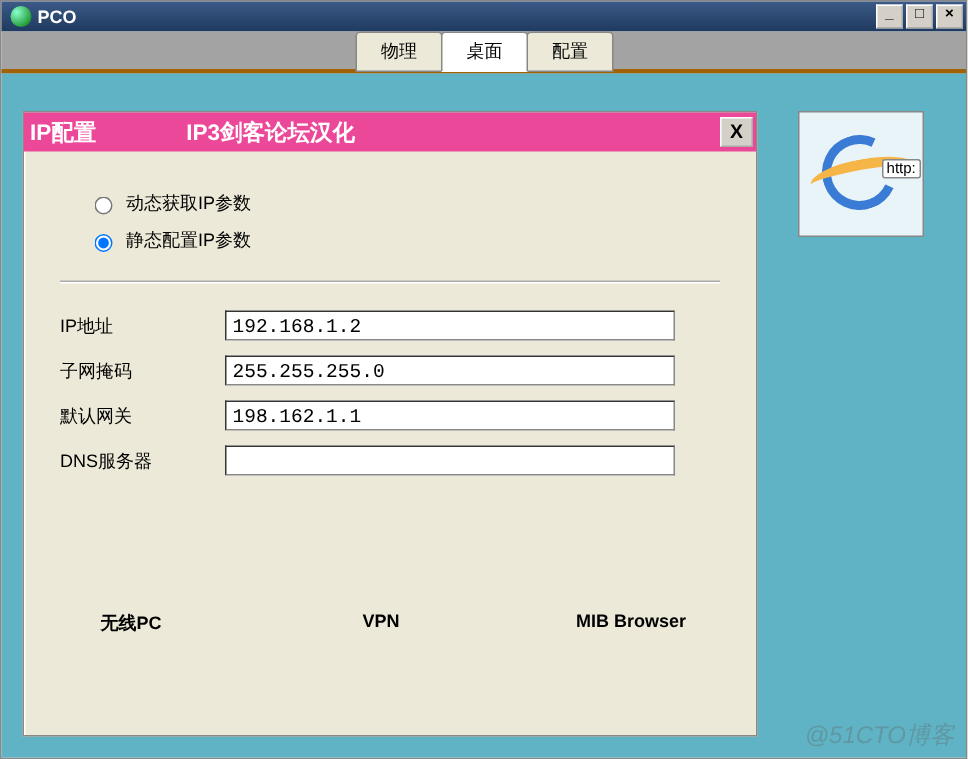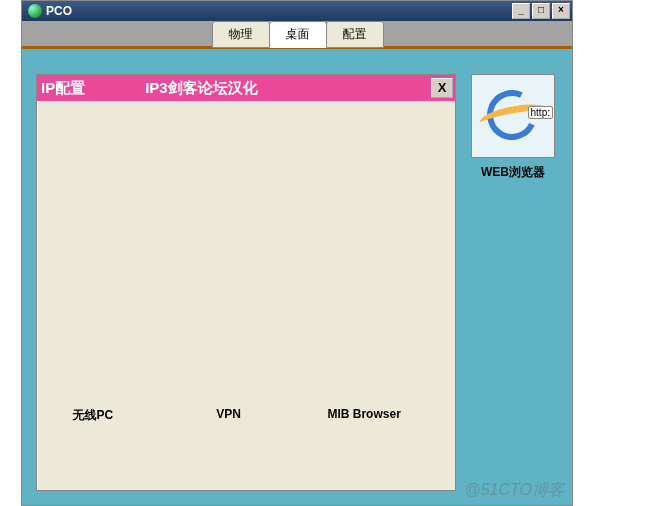--- a/index.html
+++ b/index.html
@@ -6,27 +6,26 @@
   body {
     margin: 0;
     font-family: Tahoma, "Microsoft YaHei", Arial, sans-serif;
     font-size: 12px;
     background: #fff;
     width: 645px;
     height: 506px;
     overflow: hidden;
   }
   .window {
-    width: 552px;
+    width: 645px;
     height: 506px;
     border: 1px solid #888;
     display: flex;
     flex-direction: column;
     position: relative;
-    margin-left: 21px;
   }
   .titlebar {
     background: linear-gradient(#3b5a86, #1f3a5f);
     color: #fff;
     height: 20px;
     display: flex;
     align-items: center;
     padding: 0 2px;
     font-weight: bold;
     font-size: 12px;
@@ -206,32 +205,60 @@
 
   <div class="workspace">
 
     <div class="dialog">
       <div class="dialog-title">
         <span class="t1">IP配置</span>
         <span class="t2">IP3剑客论坛汉化</span>
         <span class="spacer"></span>
         <div class="dialog-close">X</div>
       </div>
+      <div class="dialog-body">
+        <div class="radio-row">
+          <input type="radio" name="ipmode" class="radio" style="">
+          <span>动态获取IP参数</span>
+        </div>
+        <div class="radio-row">
+          <input type="radio" name="ipmode" class="radio" checked="" style="">
+          <span>静态配置IP参数</span>
+        </div>
+
+        <hr class="hr">
+
+        <div class="form-row">
+          <div class="form-label">IP地址</div>
+          <input class="form-input" value="192.168.1.2" style="">
+        </div>
+        <div class="form-row">
+          <div class="form-label">子网掩码</div>
+          <input class="form-input" value="255.255.255.0" style="">
+        </div>
+        <div class="form-row">
+          <div class="form-label">默认网关</div>
+          <input class="form-input" value="198.162.1.1" style="">
+        </div>
+        <div class="form-row">
+          <div class="form-label">DNS服务器</div>
+          <input class="form-input" value="" style="">
+        </div>
+      </div>
     </div>
 
     <div class="desktop-icons">
       <div class="desktop-icon">
         <div class="icon-box">
           <div class="ie-icon">
             <div class="ie-ring"></div>
             <div class="ie-swoosh"></div>
             <div class="ie-tag">http:</div>
           </div>
         </div>
-        <div class="icon-label">WEB浏览器</div>
       </div>
     </div>
 
     <div class="bottom-icons">
       <div class="bottom-icon">无线PC</div>
       <div class="bottom-icon">VPN</div>
       <div class="bottom-icon">MIB Browser</div>
     </div>
 
   </div>

